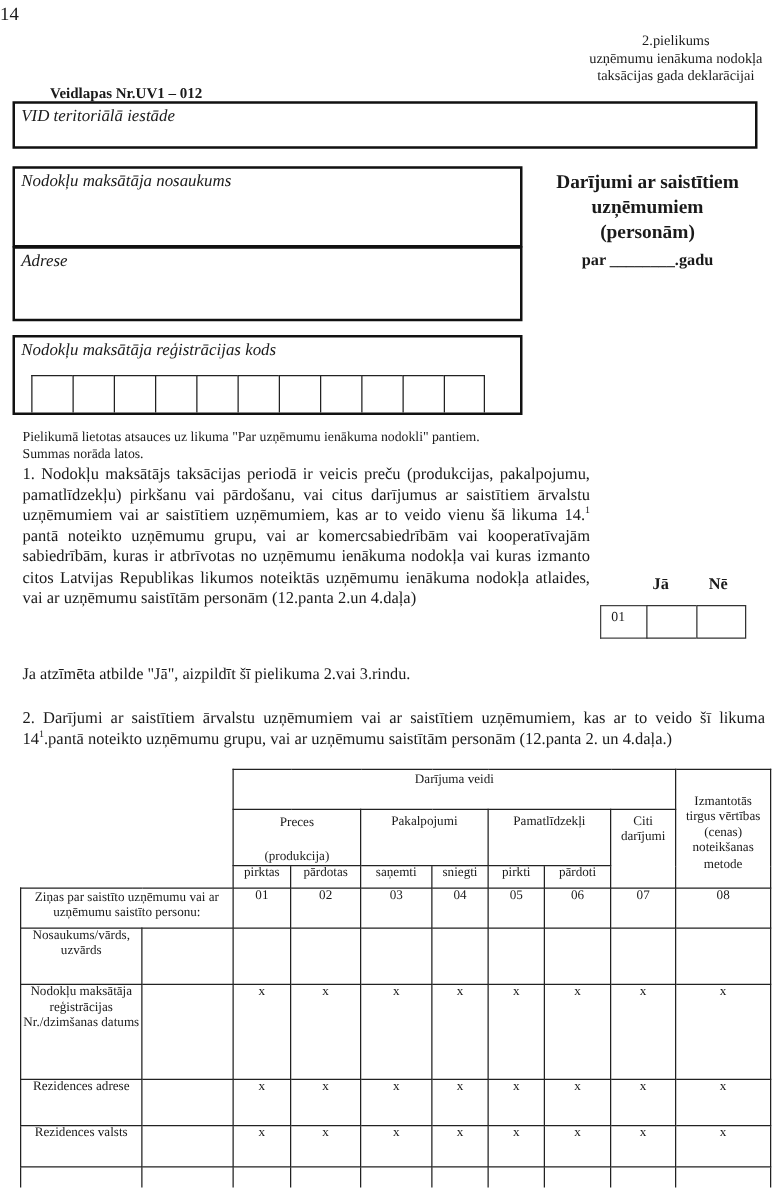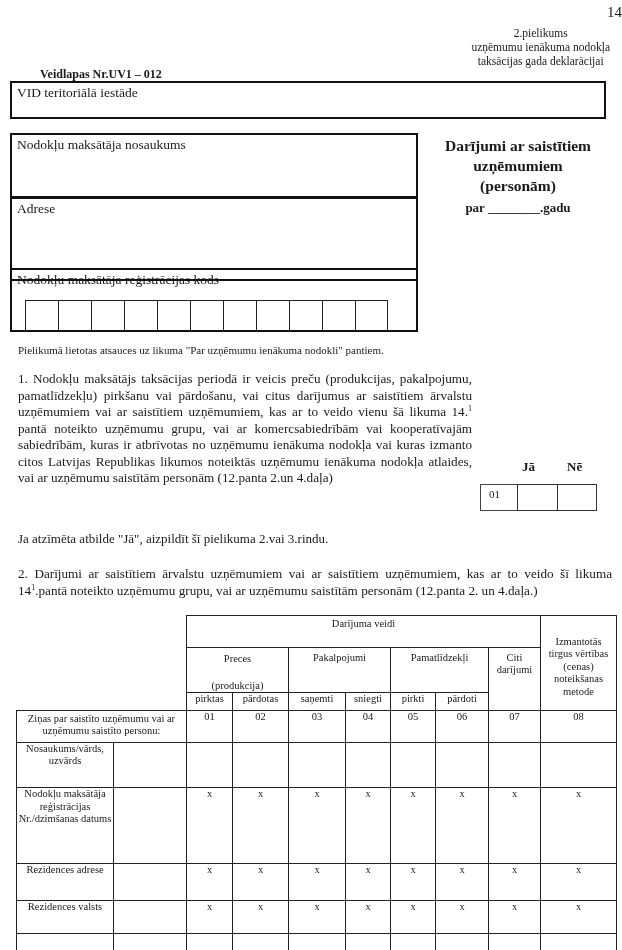--- a/index.html
+++ b/index.html
@@ -1,26 +1,26 @@
 <!DOCTYPE html>
 <html><head>
 <meta charset="utf-8">
 <style>
   html, body { margin:0; padding:0; background:#ffffff; }
   body { width:622px; height:950px; position:relative; overflow:hidden;
          font-family:"Liberation Serif", "DejaVu Serif", serif; color:#1a1a1a; }
   .abs { position:absolute; }
-  .page-num { left:0; width:622px; top:4px; text-align:right; font-size:15px; }
+  .page-num { left:0; width:622px; top:4px; text-align:left; font-size:15px; }
   .annex { right:12px; top:26px; text-align:center; font-size:11.5px; line-height:14px; }
   .form-no { left:18px; top:67px; font-size:12px; font-weight:bold;margin-left:22px; }
   .box { border:2.5px solid #111; box-sizing:border-box; }
-  .box-label { font-size:13.5px; padding:2px 0 0 5px; }
+  .box-label { font-style:italic; font-size:13.5px; padding:2px 0 0 5px; }
   .vid-box { left:10px; top:81px; width:596px; height:38px; }
   .name-box { left:10px; top:133px; width:408px; height:65px; }
-  .addr-box { left:10px; top:197px; width:408px; height:84px; }
+  .addr-box { left:10px; top:197px; width:408px; height:60px; }
   .reg-box { left:10px; top:268px; width:408px; height:64px; }
   .reg-cells { position:absolute; left:13px; top:30px; display:flex; }
   .reg-cell { width:33px; height:30px; border:1.2px solid #222; border-right:none; border-bottom:none; box-sizing:border-box; }
   .reg-cell:last-child { border-right:1.2px solid #222; }
   .title-block { left:426px; top:136px; width:184px; text-align:center; font-weight:bold; font-size:15.5px; line-height:20px; }
   .title-block .year-line { font-size:13px; margin-top:2px; }
   .small-note { left:18px; top:344px; font-size:11px; line-height:13px; }
   .para1 { left:18px; top:371px; width:454px; font-size:13.2px; line-height:16.5px; text-align:justify; }
   sup { font-size:8px; vertical-align:super; line-height:0; }
   .yn-head { font-weight:bold; font-size:13px; top:459px; }
@@ -85,20 +85,21 @@
   <div>uzņēmumiem</div>
   <div>(personām)</div>
   <div class="year-line">
     <span>par</span>
     <span>________</span><span>.gadu</span>
   </div>
 </div>
 
 <div class="abs small-note">
   <div>Pielikumā lietotas atsauces uz likuma "Par uzņēmumu ienākuma nodokli" pantiem.</div>
+  <div>Summas norāda latos.</div>
 </div>
 
 <div class="abs para1"><span>1. Nodokļu maksātājs taksācijas periodā ir veicis preču (produkcijas, pakalpojumu, pamatlīdzekļu) pirkšanu vai pārdošanu, vai citus darījumus ar saistītiem ārvalstu uzņēmumiem vai ar saistītiem uzņēmumiem, kas ar to veido vienu šā likuma 14.</span><sup>1</sup><span> pantā noteikto uzņēmumu grupu, vai ar komercsabiedrībām vai kooperatīvajām sabiedrībām, kuras ir atbrīvotas no uzņēmumu ienākuma nodokļa vai kuras izmanto citos Latvijas Republikas likumos noteiktās uzņēmumu ienākuma nodokļa atlaides, vai ar uzņēmumu saistītām personām (12.panta 2.un 4.daļa)</span></div>
 
 <div class="abs yn-head" style="left:522px;">Jā</div>
 <div class="abs yn-head" style="left:567px;">Nē</div>
 <div class="abs yn-box">
   <div class="yn-cell yn-c0">01</div>
   <div class="yn-cell yn-c1"></div>
   <div class="yn-cell yn-c2"></div>

